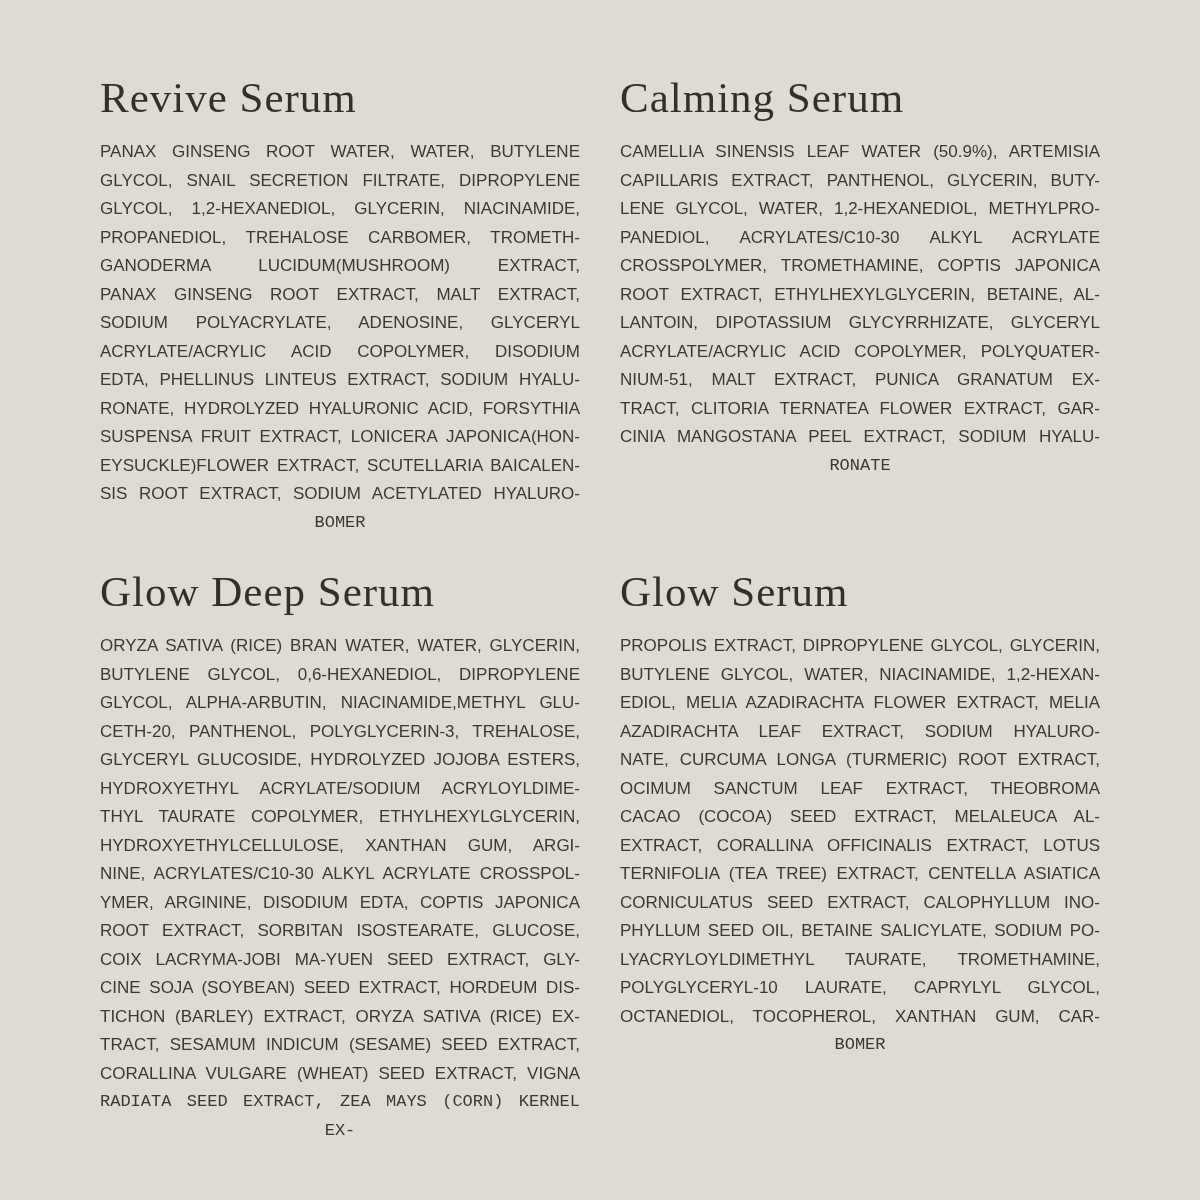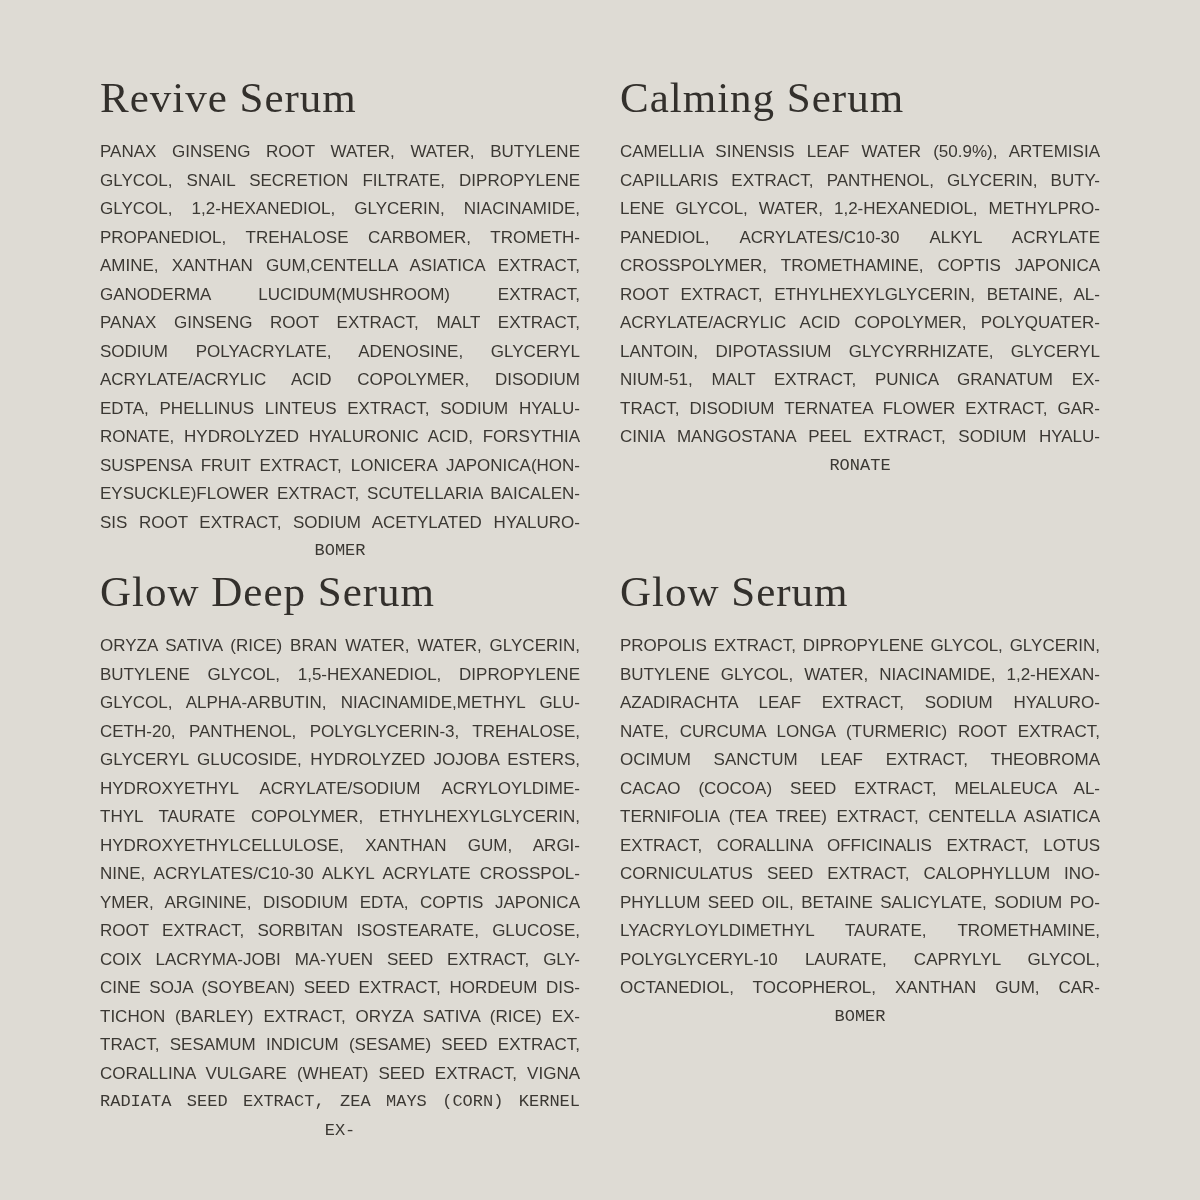--- a/index.html
+++ b/index.html
@@ -53,21 +53,20 @@
 
 <div class="sheet">
 
   <div class="section">
     <h2 class="section-title">Revive Serum</h2>
     <div class="ingredient-list">
         <div class="ing-line">PANAX GINSENG ROOT WATER, WATER, BUTYLENE</div>
         <div class="ing-line">GLYCOL, SNAIL SECRETION FILTRATE, DIPROPYLENE</div>
         <div class="ing-line">GLYCOL, 1,2-HEXANEDIOL, GLYCERIN, NIACINAMIDE,</div>
         <div class="ing-line">PROPANEDIOL, TREHALOSE CARBOMER, TROMETH-</div>
-        <div class="ing-line">AMINE, XANTHAN GUM,CENTELLA ASIATICA EXTRACT,</div>
         <div class="ing-line">GANODERMA LUCIDUM(MUSHROOM) EXTRACT,</div>
         <div class="ing-line">PANAX GINSENG ROOT EXTRACT, MALT EXTRACT,</div>
         <div class="ing-line">SODIUM POLYACRYLATE, ADENOSINE, GLYCERYL</div>
         <div class="ing-line">ACRYLATE/ACRYLIC ACID COPOLYMER, DISODIUM</div>
         <div class="ing-line">EDTA, PHELLINUS LINTEUS EXTRACT, SODIUM HYALU-</div>
         <div class="ing-line">RONATE, HYDROLYZED HYALURONIC ACID, FORSYTHIA</div>
         <div class="ing-line">SUSPENSA FRUIT EXTRACT, LONICERA JAPONICA(HON-</div>
         <div class="ing-line">EYSUCKLE)FLOWER EXTRACT, SCUTELLARIA BAICALEN-</div>
         <div class="ing-line">SIS ROOT EXTRACT, SODIUM ACETYLATED HYALURO-</div>
         <div class="ing-line">BOMER</div>
@@ -76,34 +75,34 @@
 
   <div class="section">
     <h2 class="section-title">Calming Serum</h2>
     <div class="ingredient-list">
         <div class="ing-line">CAMELLIA SINENSIS LEAF WATER (50.9%), ARTEMISIA</div>
         <div class="ing-line">CAPILLARIS EXTRACT, PANTHENOL, GLYCERIN, BUTY-</div>
         <div class="ing-line">LENE GLYCOL, WATER, 1,2-HEXANEDIOL, METHYLPRO-</div>
         <div class="ing-line">PANEDIOL, ACRYLATES/C10-30 ALKYL ACRYLATE</div>
         <div class="ing-line">CROSSPOLYMER, TROMETHAMINE, COPTIS JAPONICA</div>
         <div class="ing-line">ROOT EXTRACT, ETHYLHEXYLGLYCERIN, BETAINE, AL-</div>
+        <div class="ing-line">LANTOIN, DIPOTASSIUM GLYCYRRHIZATE, GLYCERYL</div>
         <div class="ing-line">ACRYLATE/ACRYLIC ACID COPOLYMER, POLYQUATER-</div>
-        <div class="ing-line">LANTOIN, DIPOTASSIUM GLYCYRRHIZATE, GLYCERYL</div>
         <div class="ing-line">NIUM-51, MALT EXTRACT, PUNICA GRANATUM EX-</div>
-        <div class="ing-line">TRACT, DISODIUM TERNATEA FLOWER EXTRACT, GAR-</div>
+        <div class="ing-line">TRACT, CLITORIA TERNATEA FLOWER EXTRACT, GAR-</div>
         <div class="ing-line">CINIA MANGOSTANA PEEL EXTRACT, SODIUM HYALU-</div>
         <div class="ing-line">RONATE</div>
       </div>
   </div>
 
   <div class="section">
     <h2 class="section-title">Glow Deep Serum</h2>
     <div class="ingredient-list">
         <div class="ing-line">ORYZA SATIVA (RICE) BRAN WATER, WATER, GLYCERIN,</div>
-        <div class="ing-line">BUTYLENE GLYCOL, 1,5-HEXANEDIOL, DIPROPYLENE</div>
+        <div class="ing-line">BUTYLENE GLYCOL, 0,6-HEXANEDIOL, DIPROPYLENE</div>
         <div class="ing-line">GLYCOL, ALPHA-ARBUTIN, NIACINAMIDE,METHYL GLU-</div>
         <div class="ing-line">CETH-20, PANTHENOL, POLYGLYCERIN-3, TREHALOSE,</div>
         <div class="ing-line">GLYCERYL GLUCOSIDE, HYDROLYZED JOJOBA ESTERS,</div>
         <div class="ing-line">HYDROXYETHYL ACRYLATE/SODIUM ACRYLOYLDIME-</div>
         <div class="ing-line">THYL TAURATE COPOLYMER, ETHYLHEXYLGLYCERIN,</div>
         <div class="ing-line">HYDROXYETHYLCELLULOSE, XANTHAN GUM, ARGI-</div>
         <div class="ing-line">NINE, ACRYLATES/C10-30 ALKYL ACRYLATE CROSSPOL-</div>
         <div class="ing-line">YMER, ARGININE, DISODIUM EDTA, COPTIS JAPONICA</div>
         <div class="ing-line">ROOT EXTRACT, SORBITAN ISOSTEARATE, GLUCOSE,</div>
         <div class="ing-line">COIX LACRYMA-JOBI MA-YUEN SEED EXTRACT, GLY-</div>
@@ -113,26 +112,27 @@
         <div class="ing-line">CORALLINA VULGARE (WHEAT) SEED EXTRACT, VIGNA</div>
         <div class="ing-line">RADIATA SEED EXTRACT, ZEA MAYS (CORN) KERNEL EX-</div>
       </div>
   </div>
 
   <div class="section">
     <h2 class="section-title">Glow Serum</h2>
     <div class="ingredient-list">
         <div class="ing-line">PROPOLIS EXTRACT, DIPROPYLENE GLYCOL, GLYCERIN,</div>
         <div class="ing-line">BUTYLENE GLYCOL, WATER, NIACINAMIDE, 1,2-HEXAN-</div>
+        <div class="ing-line">EDIOL, MELIA AZADIRACHTA FLOWER EXTRACT, MELIA</div>
         <div class="ing-line">AZADIRACHTA LEAF EXTRACT, SODIUM HYALURO-</div>
         <div class="ing-line">NATE, CURCUMA LONGA (TURMERIC) ROOT EXTRACT,</div>
         <div class="ing-line">OCIMUM SANCTUM LEAF EXTRACT, THEOBROMA</div>
         <div class="ing-line">CACAO (COCOA) SEED EXTRACT, MELALEUCA AL-</div>
+        <div class="ing-line">EXTRACT, CORALLINA OFFICINALIS EXTRACT, LOTUS</div>
         <div class="ing-line">TERNIFOLIA (TEA TREE) EXTRACT, CENTELLA ASIATICA</div>
-        <div class="ing-line">EXTRACT, CORALLINA OFFICINALIS EXTRACT, LOTUS</div>
         <div class="ing-line">CORNICULATUS SEED EXTRACT, CALOPHYLLUM INO-</div>
         <div class="ing-line">PHYLLUM SEED OIL, BETAINE SALICYLATE, SODIUM PO-</div>
         <div class="ing-line">LYACRYLOYLDIMETHYL TAURATE, TROMETHAMINE,</div>
         <div class="ing-line">POLYGLYCERYL-10 LAURATE, CAPRYLYL GLYCOL,</div>
         <div class="ing-line">OCTANEDIOL, TOCOPHEROL, XANTHAN GUM, CAR-</div>
         <div class="ing-line">BOMER</div>
       </div>
   </div>
 
 </div>

